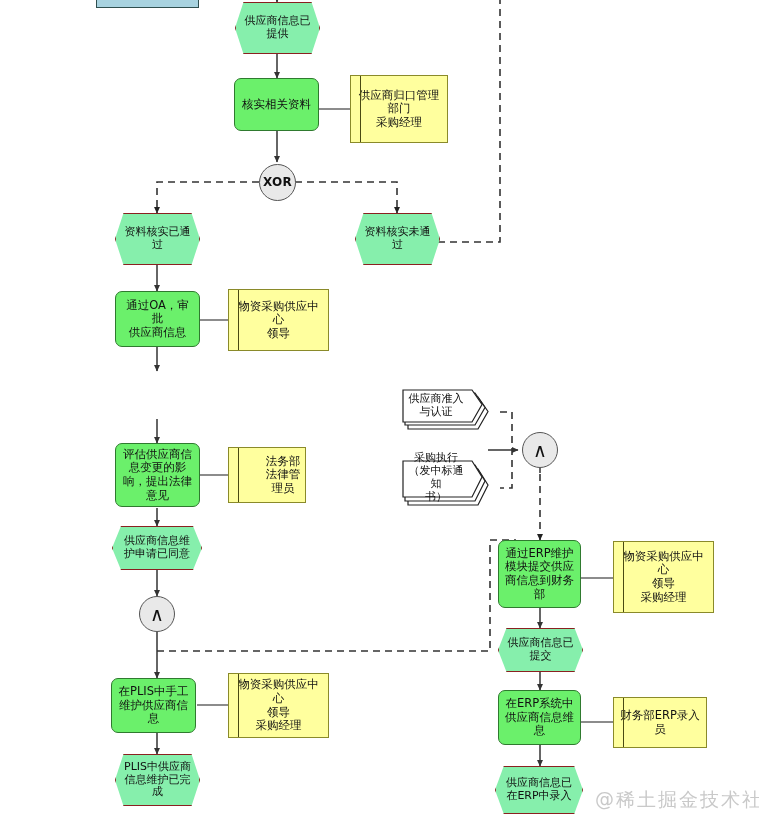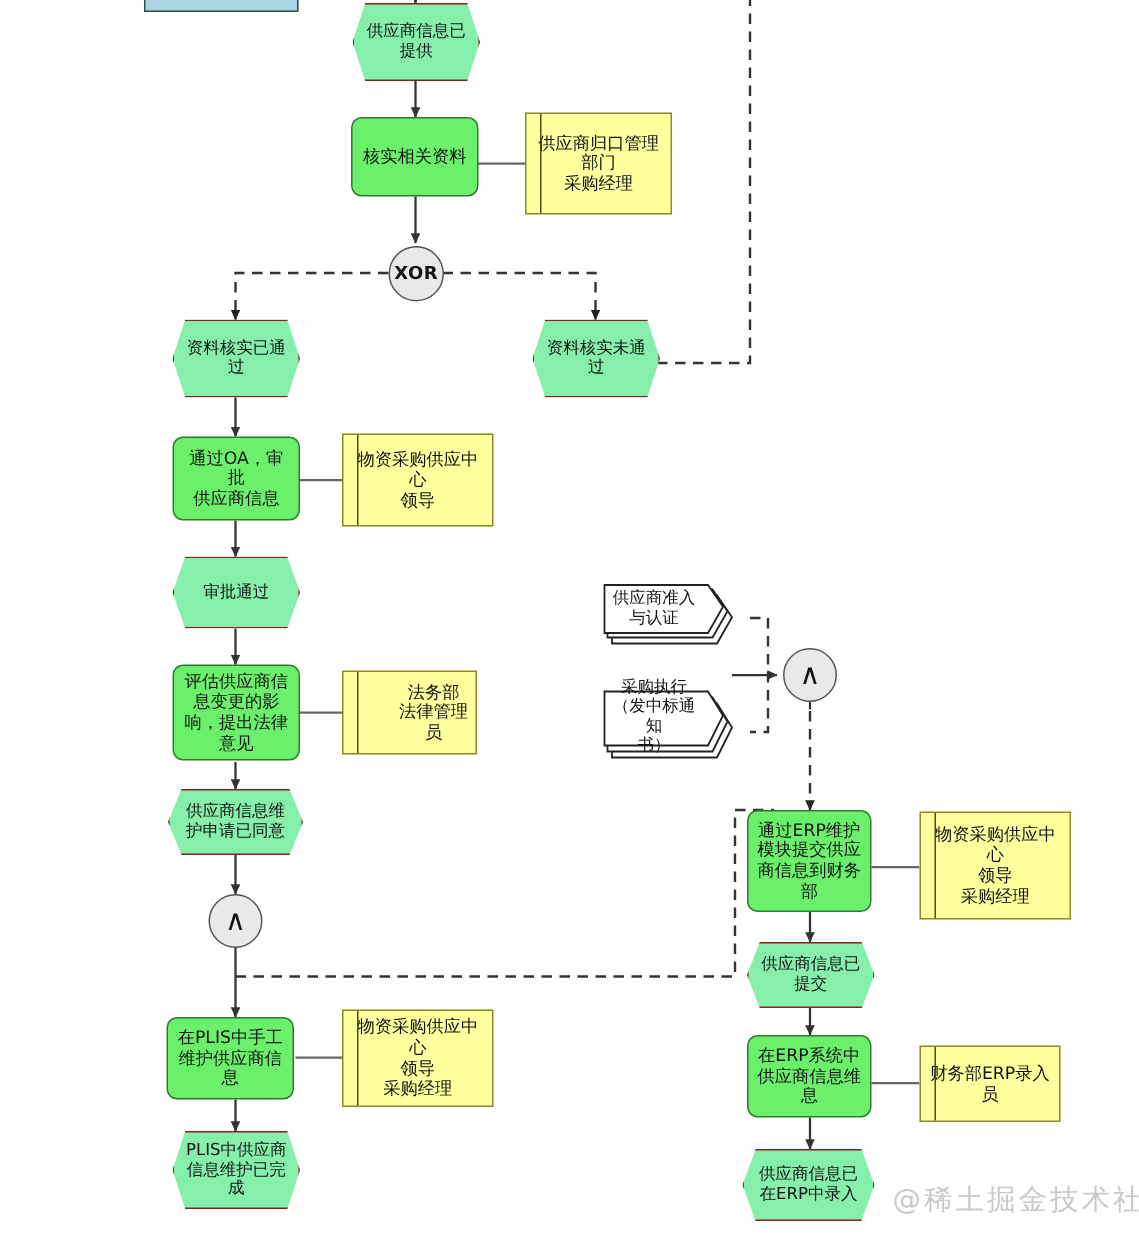--- a/index.html
+++ b/index.html
@@ -146,32 +146,29 @@
 供应商信息</span>
   </div>
 
   <div class="node orgunit" style="left:228px;top:289px;width:101px;height:62px;position:absolute;">
     <span class="spine"></span>
     <span class="fn-label">物资采购供应中
 心
 领导</span>
   </div>
 
-  <div class="node event" style="left:115px;top:371px;width:85px;height:48px;">
-    <span class="fn-label">审批通过</span>
-  </div>
 
   <div class="node function" style="left:115px;top:443px;width:85px;height:64px;">
     <span class="fn-label">评估供应商信
 息变更的影
 响，提出法律
 意见</span>
   </div>
 
-  <div class="node orgunit" style="left:228px;top:447px;width:90px;height:56px;position:absolute;padding-left:36px;">
+  <div class="node orgunit" style="left:228px;top:447px;width:78px;height:56px;position:absolute;padding-left:36px;">
     <span class="spine"></span>
     <span class="fn-label">法务部
 法律管理员</span>
   </div>
 
   <div class="node event" style="left:112px;top:526px;width:90px;height:44px;">
     <span class="fn-label">供应商信息维
 护申请已同意</span>
   </div>
 

